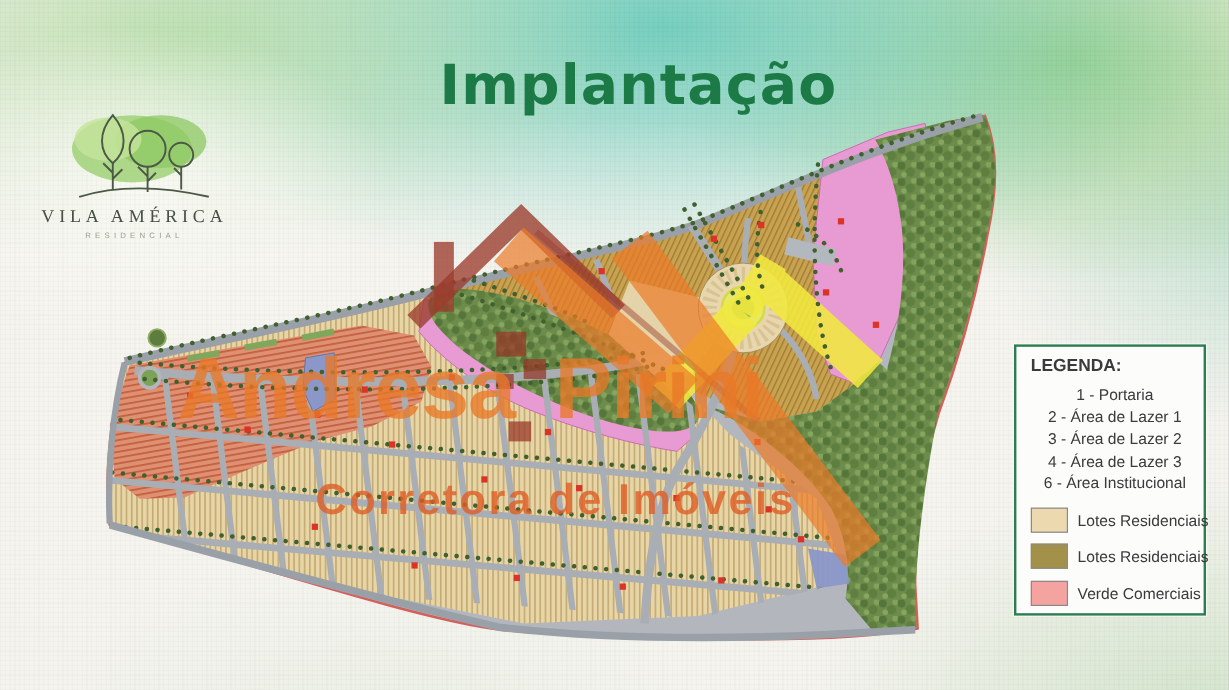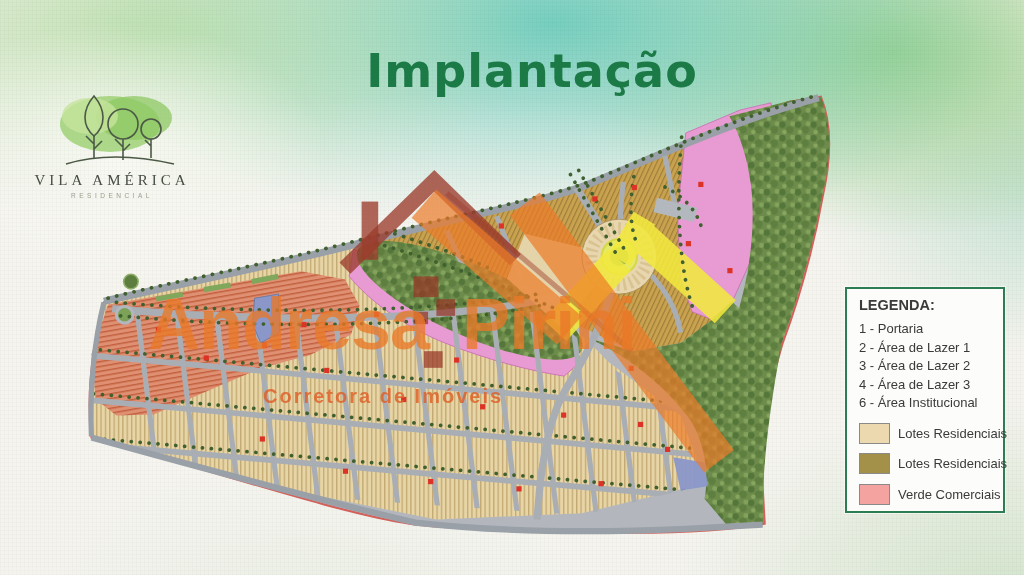--- a/index.html
+++ b/index.html
@@ -24,31 +24,31 @@
   
   .logo{position:absolute;z-index:15;left:22px;top:86px;width:180px;text-align:center;}
   .logo-name{font-size:15px;letter-spacing:4px;color:#474d43;margin-top:2px;white-space:nowrap;font-family:Liberation Serif, serif;}
   .logo-sub{font-size:6.5px;letter-spacing:3.5px;color:#98a18e;margin-top:3px;}
   .map{position:absolute;inset:0;z-index:10;}
   
   .legend{position:absolute;z-index:20;left:805px;top:287px;width:160px;height:226px;
           box-sizing:border-box;background:#fcfcfa;border:2px solid var(--legend-border,#2c7d52);
           padding:8px 4px 0 12px;box-shadow:0 0 0 1px rgba(255,255,255,.6);margin-left:40px;}
   .legend-title{font-size:14.5px;font-weight:700;color:#3b3b3b;margin-bottom:7px;}
-  .legend ul{list-style:none;margin:0;padding:0;}
+  .legend ul{list-style:none;margin:0;padding:0;text-align:center;}
   .legend li{font-size:13px;color:#3a3a3a;line-height:18.6px;white-space:nowrap;}
   .swatches{margin-top:10px;text-align:right;}
   .swrow{display:flex;align-items:center;margin-bottom:9.5px;}
   .sw{width:29px;height:19px;border:1px solid #8a8a8a;margin-right:8px;flex:none;background:#ddd;}
   .swlbl{font-size:13px;color:#3a3a3a;white-space:nowrap;}
   
   .wm-name{position:absolute;z-index:30;left:148px;top:288px;font-size:72px;font-weight:700;
            line-height:1;color:rgba(233,121,40,.78);letter-spacing:-1px;word-spacing:14px;
            white-space:nowrap;pointer-events:none;}
-  .wm-tag{position:absolute;z-index:30;left:263px;top:385px;font-size:20px;font-weight:700;
+  .wm-tag{position:absolute;z-index:30;left:263px;top:395px;font-size:36px;font-weight:700;
           color:rgba(222,92,36,.8);letter-spacing:2px;white-space:nowrap;pointer-events:none;}
   
   .c-tan{fill:var(--map-tan,#e8d5a6);} .c-olive{fill:var(--map-olive,#c9a250);}
   .c-comm{fill:var(--map-commercial,#e09072);} .c-forest{fill:var(--map-forest,#6d8c4b);}
   .pinkfill{fill:var(--map-pink,#e89bd3);} .waterfill{fill:var(--map-water,#8b97c9);}
   .yellowline{stroke:var(--map-yellow,#f2e93e);}
   .road{stroke:#a9aeb5;fill:none;} .roadD{stroke:#9aa0a8;fill:none;}
   .dotl{stroke:#41602f;stroke-width:3.6;stroke-dasharray:.1 8.5;stroke-linecap:round;fill:none;}
   .marker{fill:#dd3327;}
 </style>

